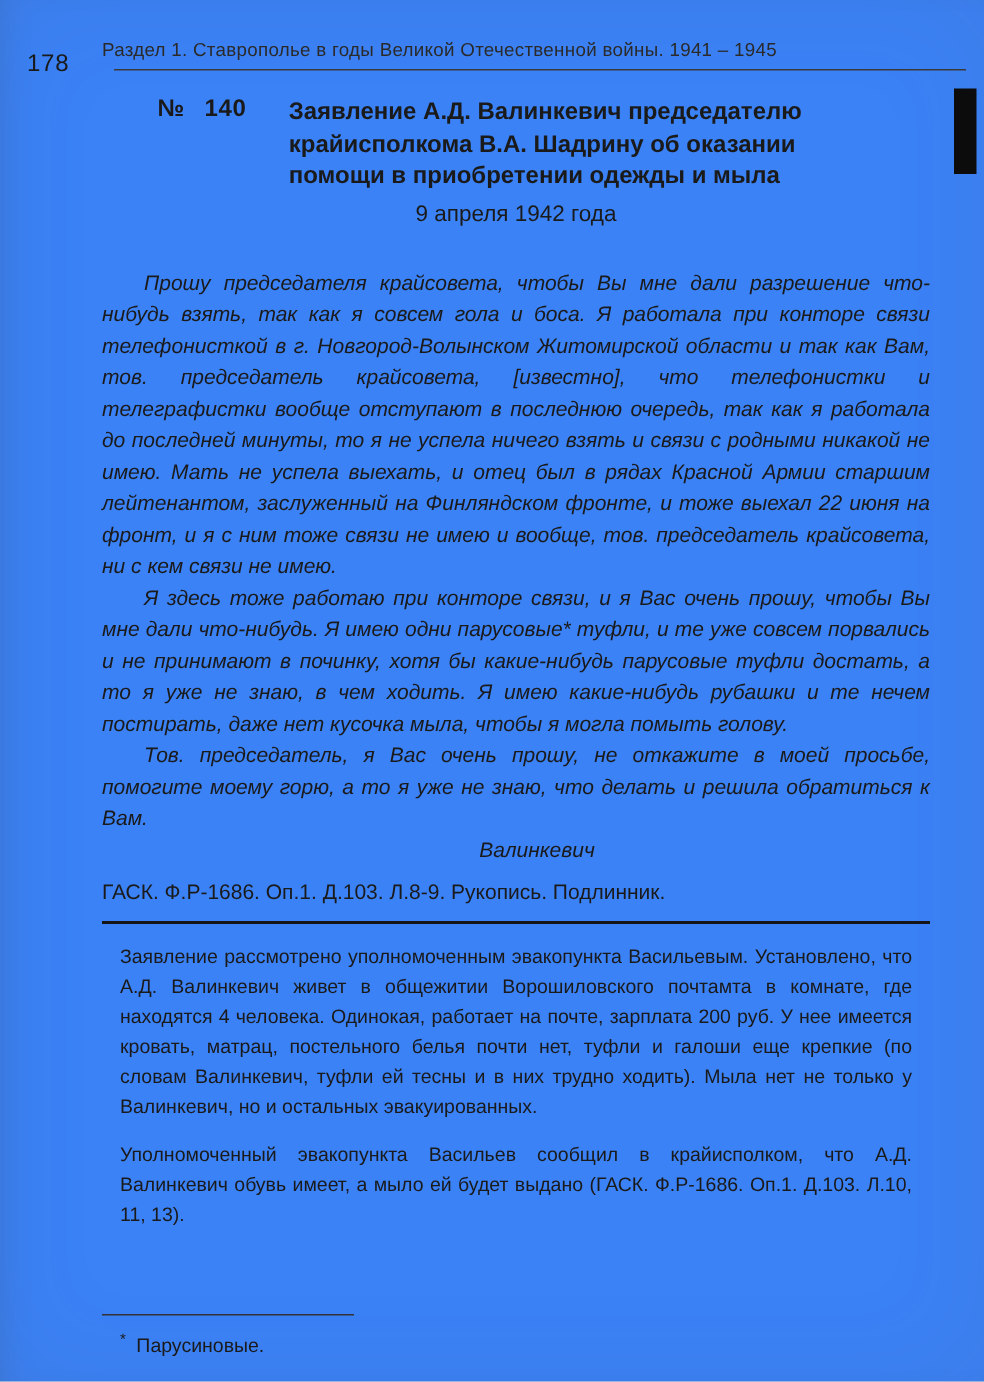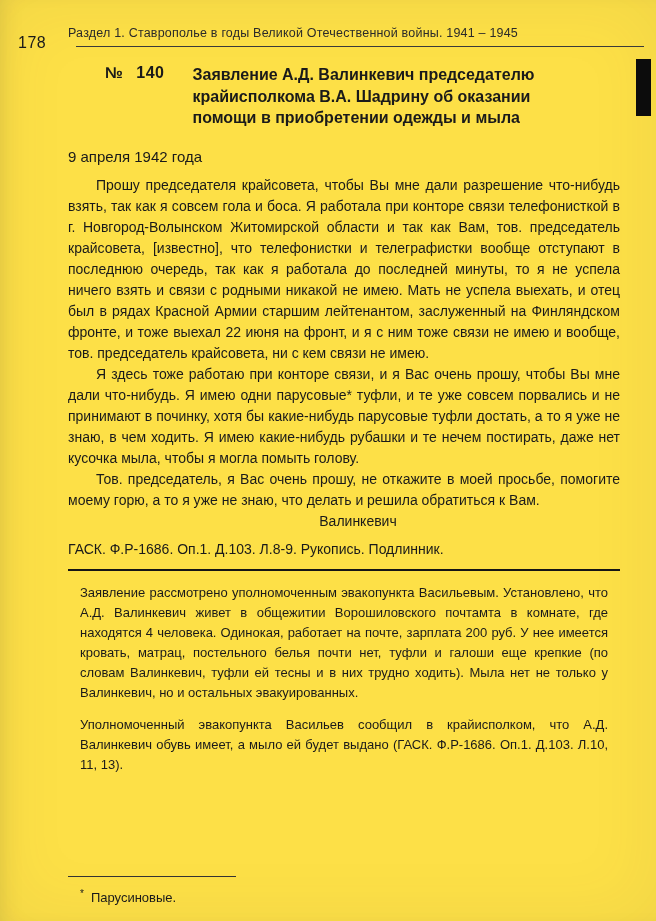--- a/index.html
+++ b/index.html
@@ -1,36 +1,36 @@
 <!DOCTYPE html>
 <html><head>
 <meta charset="utf-8">
 <style>
   * { box-sizing: border-box; }
   html, body { margin: 0; padding: 0; background: #e8e6e1; }
   .page {
     width: 656px; height: 921px; position: relative;
-    background: #fde047; color: #1a1a1a;
+    background: #3b82f6; color: #1a1a1a;
     font-family: "Liberation Sans", "DejaVu Sans", sans-serif;
     overflow: hidden;
     box-shadow: inset 0 0 70px rgba(90,80,60,.08), inset 14px 0 24px -16px rgba(60,55,45,.18);
   }
   .page-num { position: absolute; left: 18px; top: 34px; font-size: 16px; letter-spacing: .5px; }
   .running-head { position: absolute; left: 68px; top: 26px; font-size: 12.5px; color: #2a2a2a; letter-spacing: .2px; }
   .head-rule { position: absolute; left: 76px; top: 46px; width: 568px; height: 1.4px; background: #3a3a3a; }
   .edge-tab { position: absolute; right: 5px; top: 59px; width: 15px; height: 57px; background: #0c0c0c; }
 
   .content { position: absolute; left: 68px; top: 64px; width: 552px; }
 
   .doc-head { display: flex; align-items: flex-start; padding-left: 37px; }
   .doc-num { font-weight: bold; font-size: 16px; white-space: nowrap; margin-right: 28px; word-spacing: 8px; letter-spacing: .5px; }
   .doc-title { font-weight: bold; font-size: 16px; line-height: 21.5px; width: 384px; }
-  .doc-date { text-align: left; font-size: 15px; margin-top: 19px; }
+  .doc-date { text-align: center; font-size: 15px; margin-top: 5px; }
 
-  .body-text { margin-top: 10px; font-size: 14px; line-height: 21px; text-align: justify; }
+  .body-text { margin-top: 27px; font-size: 14px; line-height: 21px; text-align: justify; font-style: italic; }
   .body-text p { margin: 0; text-indent: 28px; }
   .body-text p.signature { text-align: center; }
 
   .resolution { margin-top: 9px; font-size: 14px; line-height: 21px; }
   .resolution p { margin: 0; }
   .res-l1 { text-indent: 28px; text-align: justify; text-align-last: justify; }
 
   .archive { margin-top: 9px; font-size: 14px; }
 
   .divider { margin-top: 12px; height: 2px; background: #151515; }

